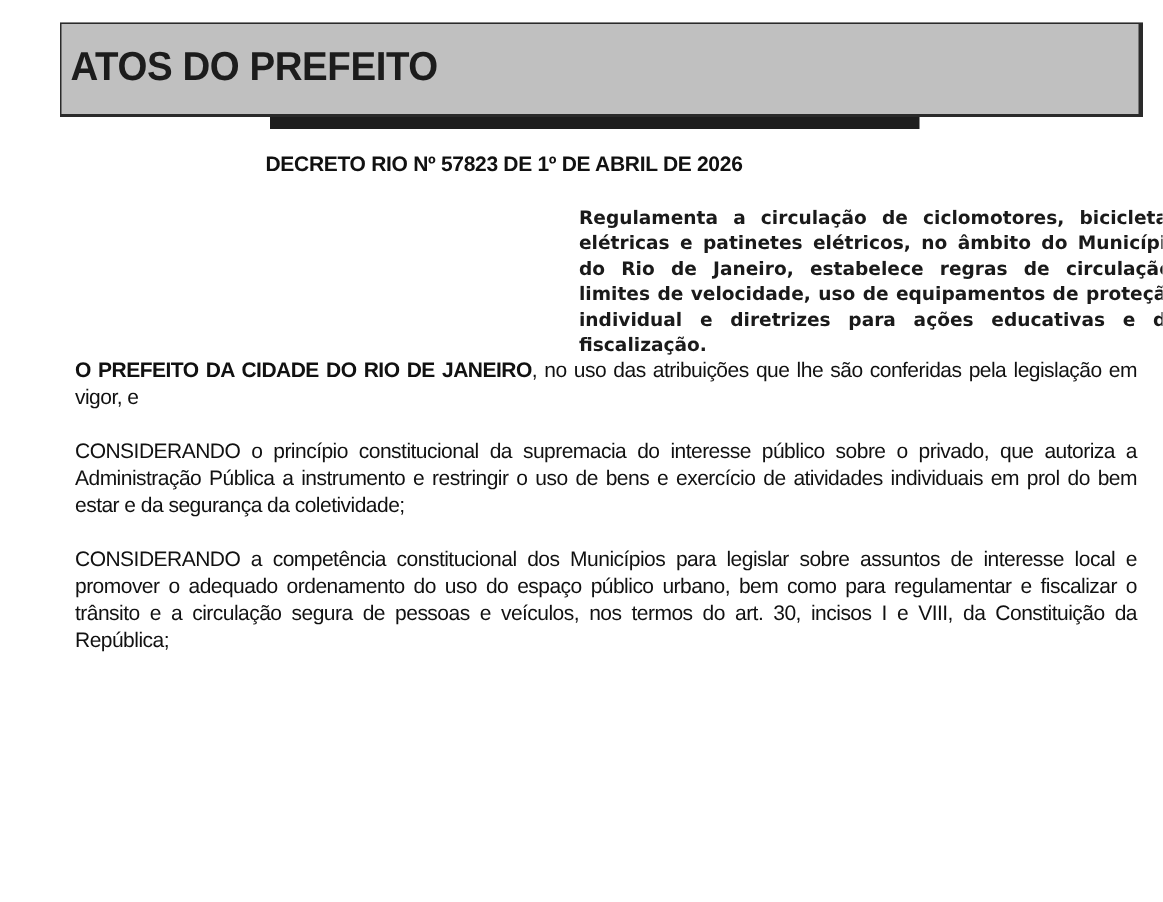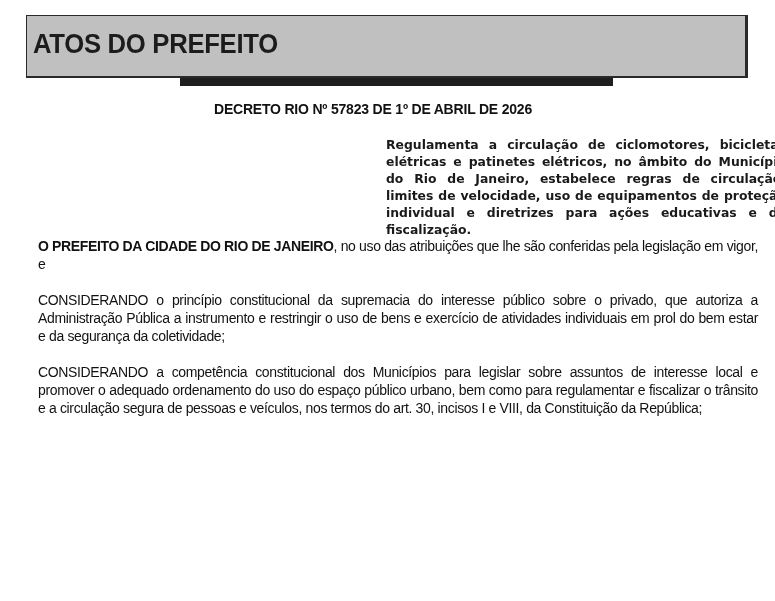--- a/index.html
+++ b/index.html
@@ -1,28 +1,28 @@
 <!DOCTYPE html>
 <html><head>
   <meta charset="utf-8">
   <style>
     html, body { margin: 0; padding: 0; background: #ffffff; }
     body { width: 775px; height: 601px; overflow: hidden; position: relative;
            font-family: "Liberation Sans", sans-serif; color: #111; }
-    .section-header { position: absolute; left: 26px; top: 15px; width: 722px; height: 63px;
+    .section-header { position: absolute; left: 40px; top: 15px; width: 722px; height: 63px;
       background: #c0c0c0; border: 1.5px solid #2a2a2a; border-right-width: 3px; border-bottom-width: 2px; box-sizing: border-box; }
     .section-header .title { position: absolute; left: 6px; top: 13px; font-weight: bold; font-size: 27px;
       color: #1c1c1c; letter-spacing: -0.3px; transform: scaleX(0.95); transform-origin: left; }
     .header-bar { position: absolute; left: 180px; top: 78px; width: 433px; height: 8px; background: #1e1e1e; }
     .decree-title { position: absolute; left: 0; width: 672px; top: 101px; text-align: center;
-      font-weight: bold; font-size: 14px; letter-spacing: -0.2px; padding-left: 37px; }
+      font-weight: bold; font-size: 14px; letter-spacing: -0.2px; }
     .ementa { position: absolute; left: 358px; top: 136px; width: 400px; font-weight: bold;
       font-size: 13.6px; line-height: 17px; text-align: justify; color: #1a1a1a; font-family: "DejaVu Sans", sans-serif; font-size: 12.4px; margin-left: 28px; }
     .body { position: absolute; left: 34px; top: 237px; width: 724px; font-size: 14px; line-height: 18px; letter-spacing: -0.35px; }
-    .body p { margin: 0 0 18px 4px; text-align: justify; }
+    .body p { margin: 0 0 18px 16px; text-align: justify; }
     .body b { font-weight: bold; }
     .body i { font-style: italic; }
   </style>
 </head>
 <body>
 
 <div class="section-header">
   <div class="title">ATOS DO PREFEITO</div>
 </div>
 <div class="header-bar"></div>

